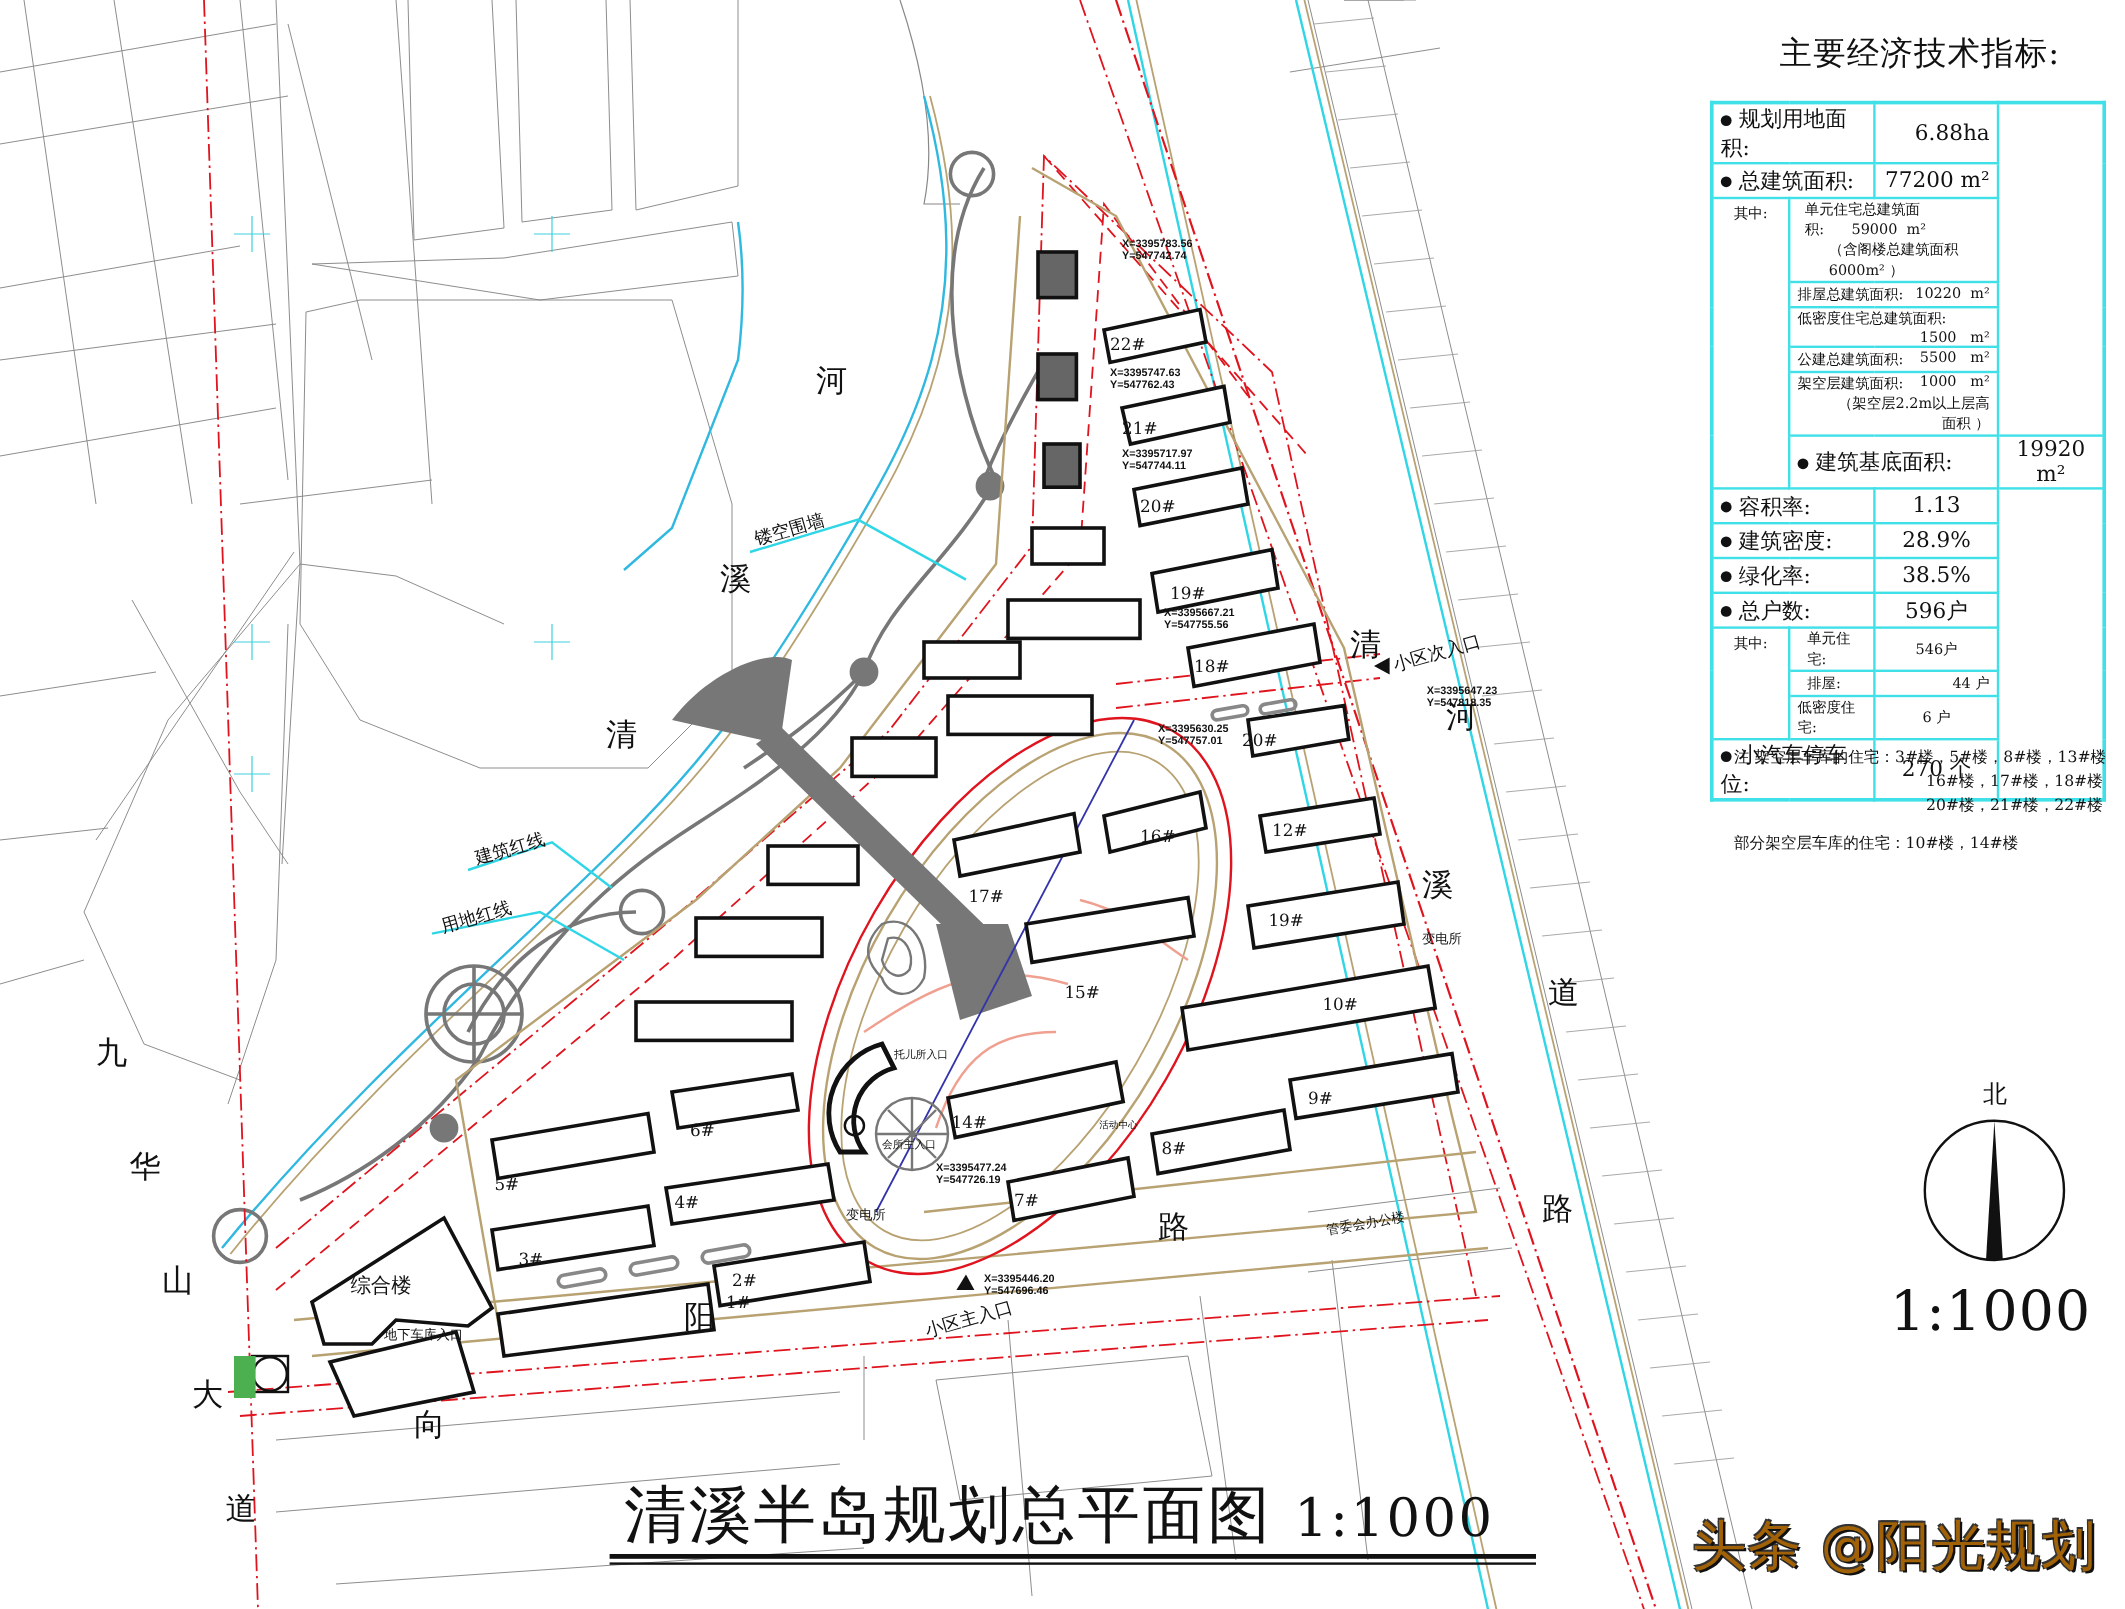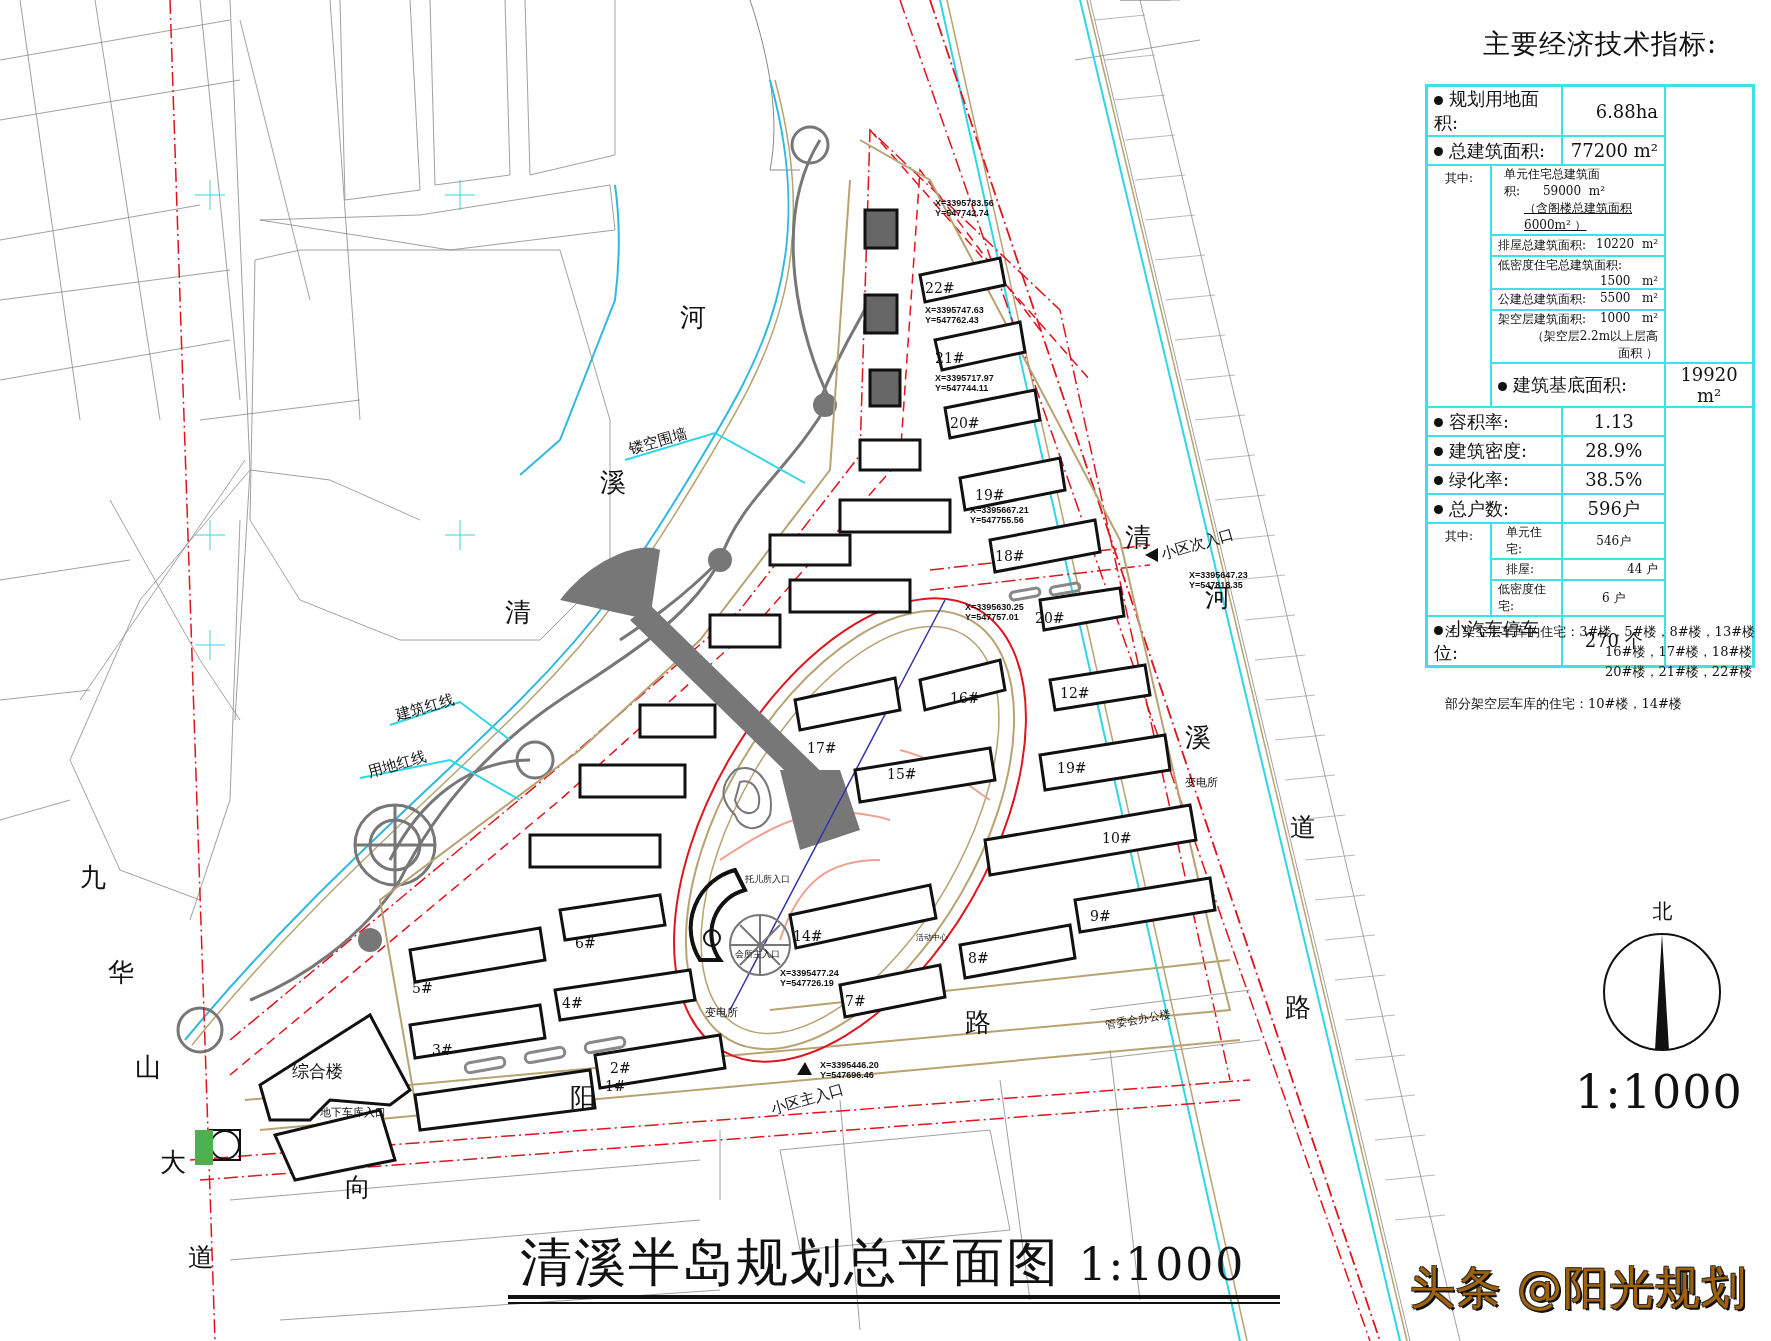--- a/index.html
+++ b/index.html
@@ -339,21 +339,21 @@
 <span class="lbl bldg-no" style="left:412px;top:980px;">5#</span>
 <span class="lbl bldg-no" style="left:575px;top:935px;">6#</span>
 <span class="lbl bldg-no" style="left:845px;top:993px;">7#</span>
 <span class="lbl bldg-no" style="left:968px;top:950px;">8#</span>
 <span class="lbl bldg-no" style="left:1090px;top:908px;">9#</span>
 <span class="lbl bldg-no" style="left:1102px;top:830px;">10#</span>
 <span class="lbl bldg-no" style="left:1057px;top:760px;">19#</span>
 <span class="lbl bldg-no" style="left:1060px;top:685px;">12#</span>
 <span class="lbl bldg-no" style="left:1035px;top:610px;">20#</span>
 <span class="lbl bldg-no" style="left:793px;top:928px;">14#</span>
-<span class="lbl bldg-no" style="left:887px;top:766px;">15#</span>
+<span class="lbl bldg-no" style="left:887px;top:820px;">15#</span>
 <span class="lbl bldg-no" style="left:950px;top:690px;">16#</span>
 <span class="lbl bldg-no" style="left:807px;top:740px;">17#</span>
 <span class="lbl bldg-no" style="left:995px;top:548px;">18#</span>
 <span class="lbl bldg-no" style="left:975px;top:487px;">19#</span>
 <span class="lbl bldg-no" style="left:950px;top:415px;">20#</span>
 <span class="lbl bldg-no" style="left:935px;top:350px;">21#</span>
 <span class="lbl bldg-no" style="left:925px;top:280px;">22#</span>
 
 <div id="indicators">
   <div id="ind-title">主要经济技术指标:</div>
@@ -364,21 +364,21 @@
       <td class="v" style="text-align:right;">6.88ha</td>
     </tr>
     <tr class="big">
       <td colspan="2"><span class="bullet"></span><span>总建筑面积:</span></td>
       <td class="v" style="text-align:right;"><span>77200</span> <span>m²</span></td>
     </tr>
     <tr>
       <td class="qz" rowspan="6" style="width:50px;">其中:</td>
       <td class="sub" colspan="2" style="padding-left:12px;height:38px;">
         <div><span>单元住宅总建筑面积:</span>&nbsp;&nbsp;&nbsp;&nbsp;&nbsp;&nbsp;<span>59000</span>&nbsp;&nbsp;<span>m²</span></div>
-        <div style="padding-left:20px;text-decoration:underline;">（含阁楼总建筑面积6000m² ）</div>
+        <div style="padding-left:20px;">（含阁楼总建筑面积6000m² ）</div>
       </td>
     </tr>
     <tr>
       <td class="sub" colspan="2"><span>排屋总建筑面积:</span><span style="float:right;"><span>10220</span>&nbsp;&nbsp;<span>m²</span></span></td>
     </tr>
     <tr>
       <td class="sub" colspan="2"><span>低密度住宅总建筑面积:</span><span style="float:right;"><span>1500</span>&nbsp;&nbsp;&nbsp;<span>m²</span></span></td>
     </tr>
     <tr>
       <td class="sub" colspan="2"><span>公建总建筑面积:</span><span style="float:right;"><span>5500</span>&nbsp;&nbsp;&nbsp;<span>m²</span></span></td>

